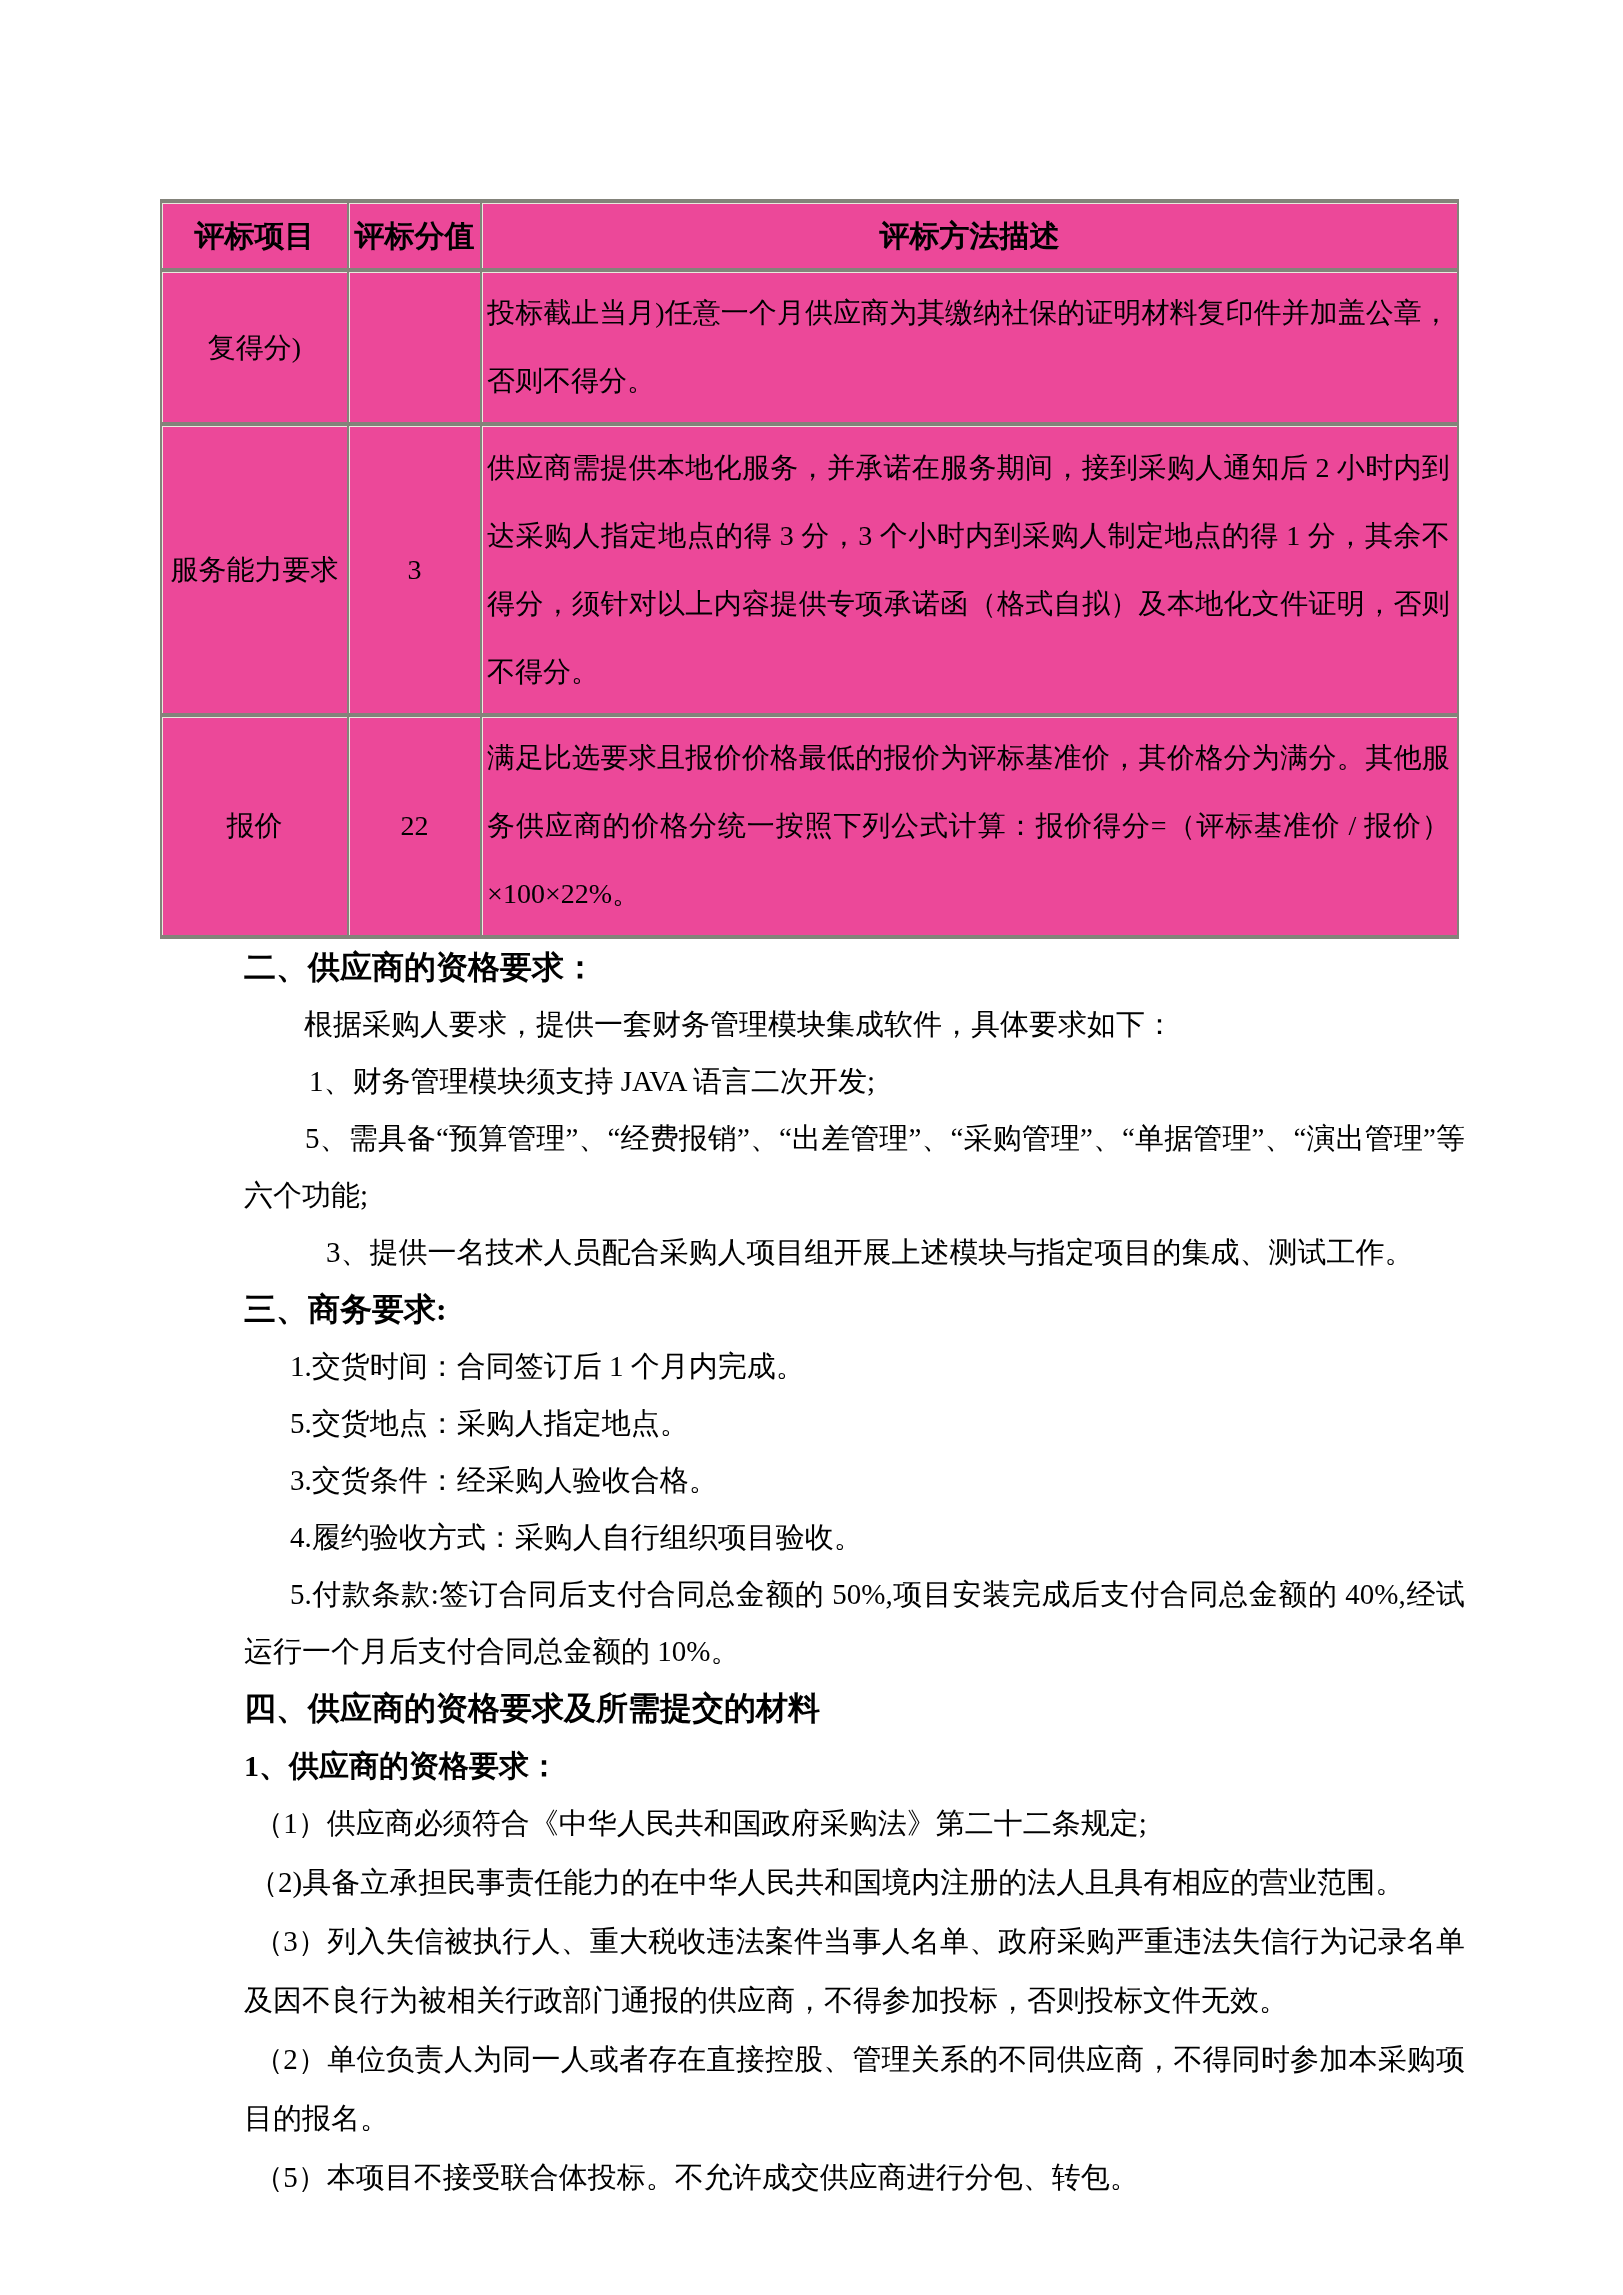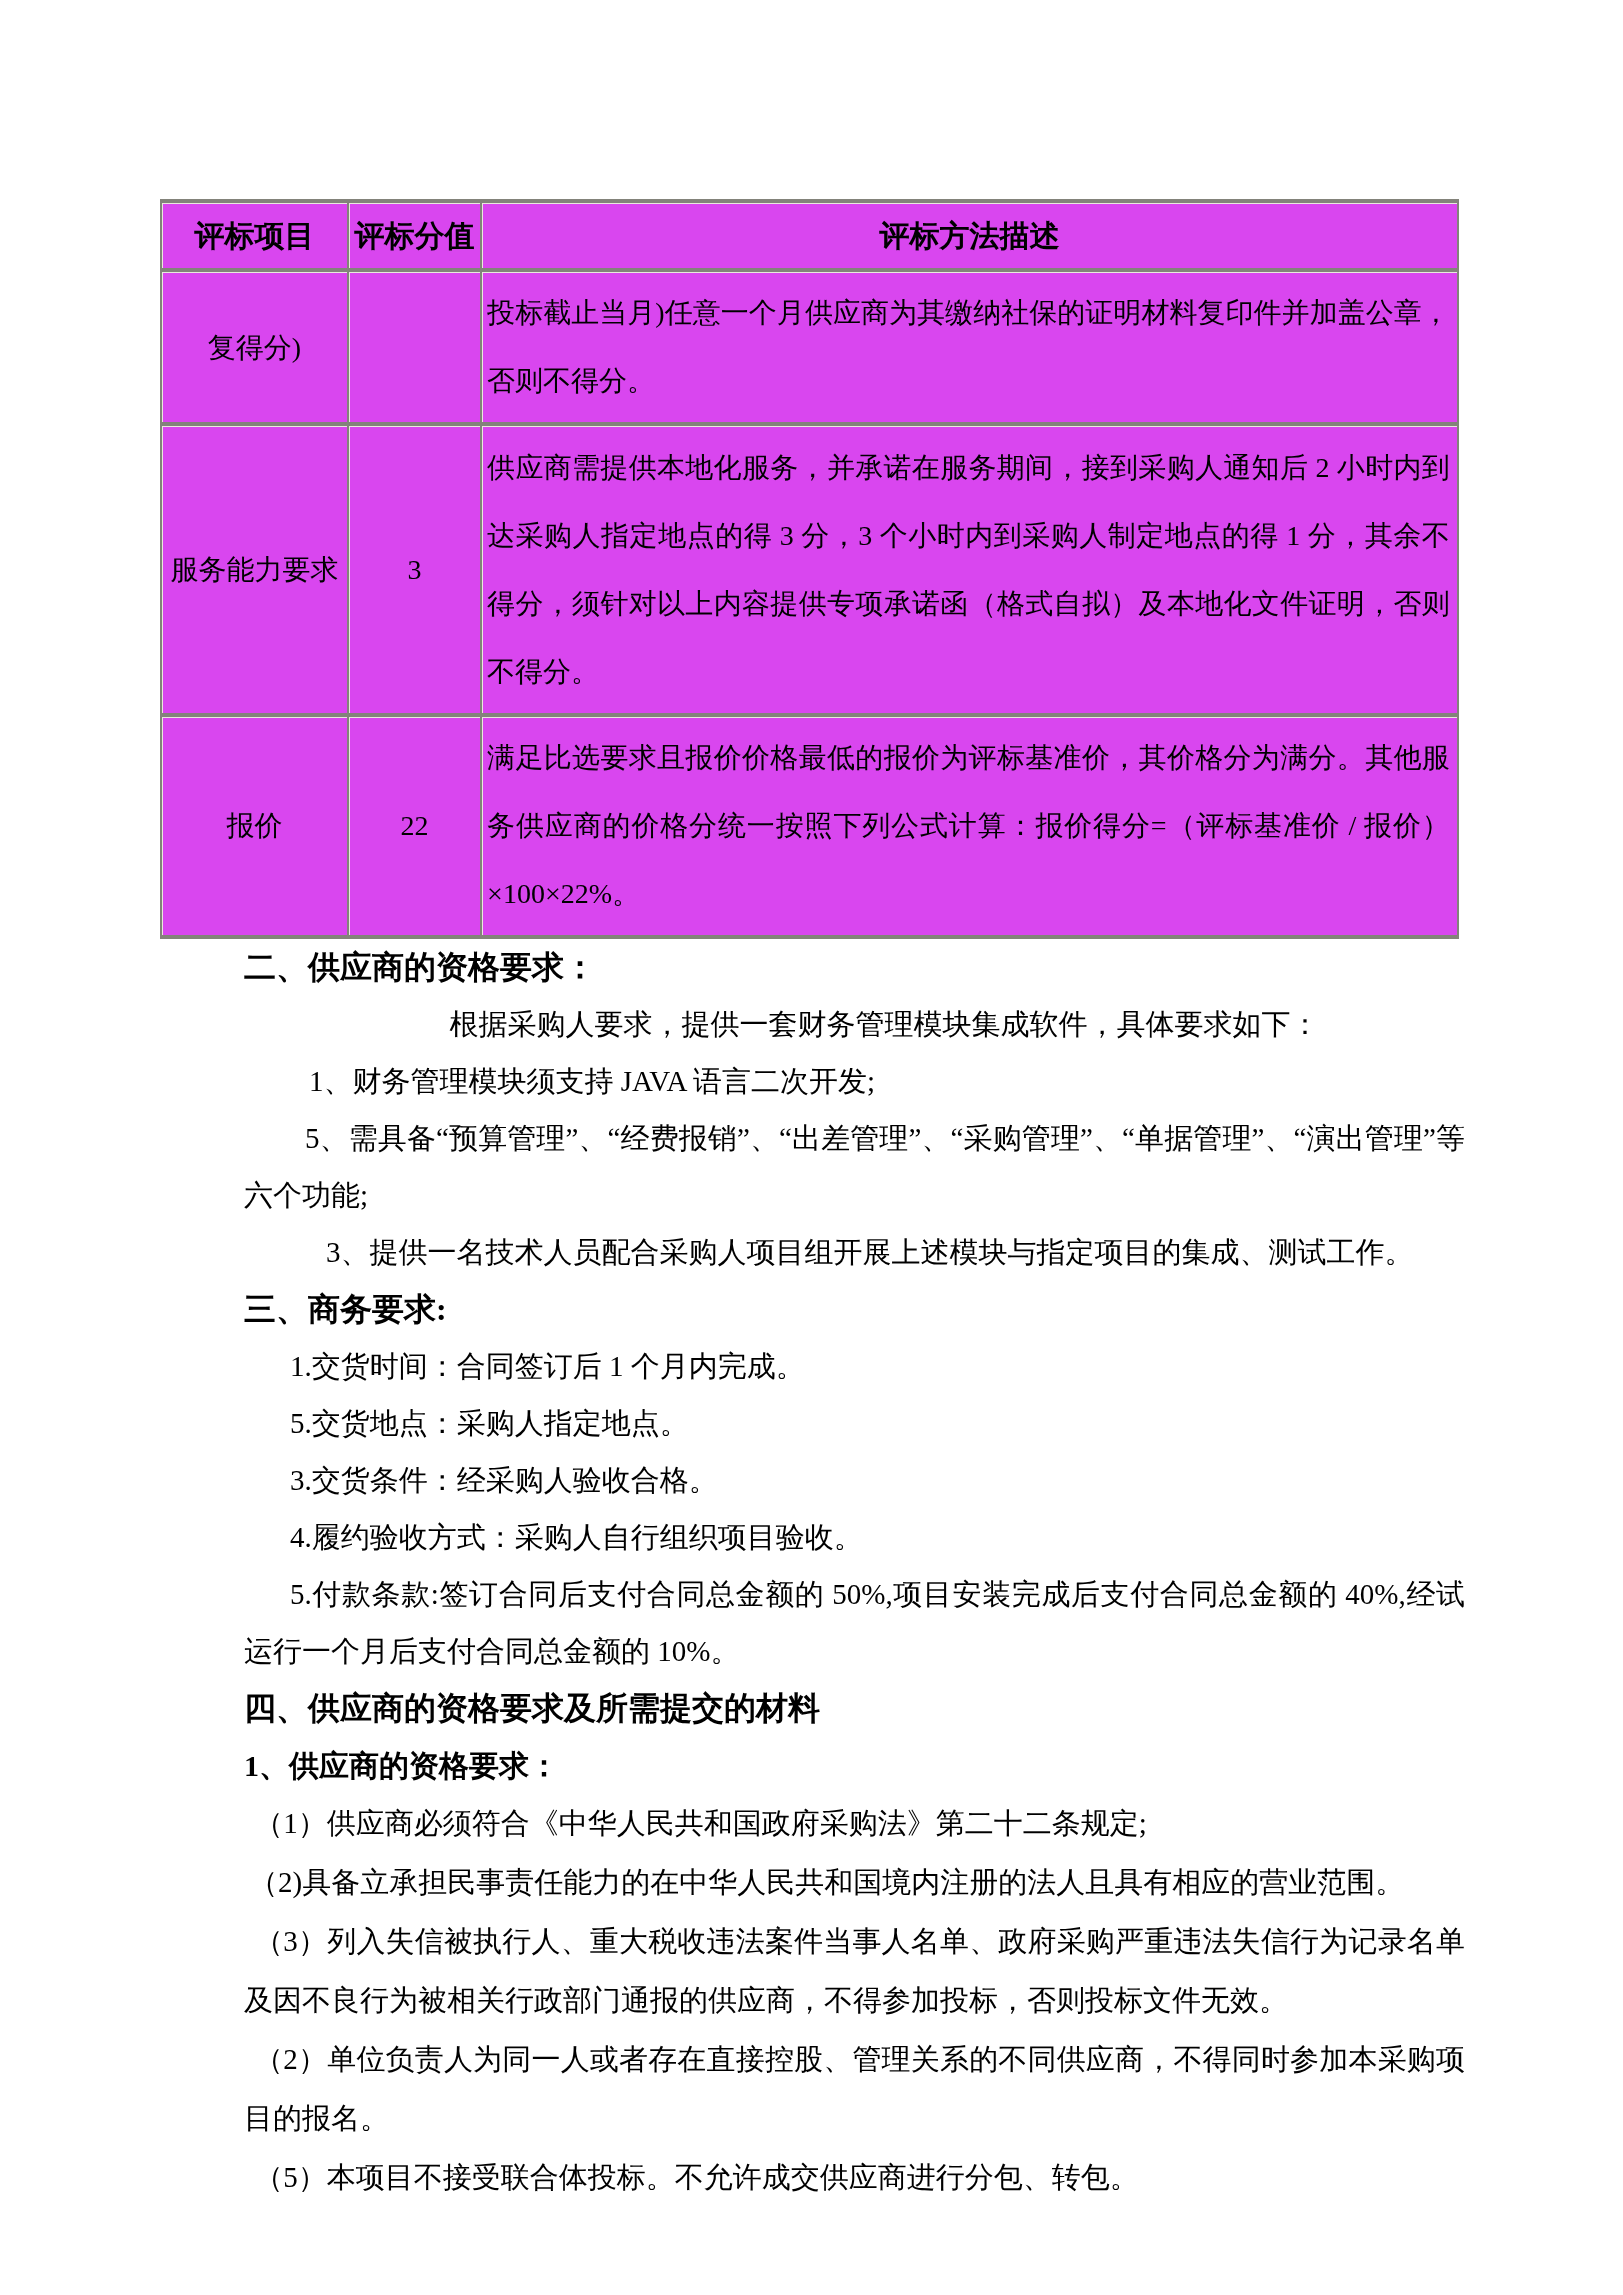--- a/index.html
+++ b/index.html
@@ -22,21 +22,21 @@
   }
   
   .table-wrap {
     padding-top: 199px;
     padding-left: 160px;
   }
   table.eval {
     border-collapse: collapse;
     table-layout: fixed;
     width: 1299px;
-    background: #d946ef;
+    background: #ec4899;
   }
   table.eval th, table.eval td {
     border-left: 2.6px solid #83837a;
     border-right: 2.6px solid #83837a;
     border-top: 4.1px solid #83837a;
     border-bottom: 4.1px solid #83837a;
     vertical-align: middle;
     box-shadow: inset 1px 1px 0 #e9e9dd;
   }
   table.eval th {
@@ -85,21 +85,21 @@
     font-weight: bold;
     font-size: 30px;
     line-height: 60px;
   }
   .mt-h2 { margin-top: 21.5px; }
   .mt-h3 { margin-top: 4.1px; }
   .mt-h4 { margin-top: 10.2px; }
   .mt-h41 { margin-top: 4.1px; }
   .mt-last { margin-top: 8.2px; }
   .lh115 { line-height: 59px !important; }
-  .ind118 { text-indent: 60px; text-align: center; }
+  .ind118 { text-indent: 60px; }
   .ind128 { text-indent: 65px; }
   .ind120 { text-indent: 61px; }
   .ind160 { text-indent: 82px; }
   .ind90  { text-indent: 46px; }
   .ind20  { text-indent: 10.2px; }
   .ind10  { text-indent: 5.1px; }
   .jst { text-align: justify; }
   .nw  { white-space: nowrap; }
 </style>
 </head>

